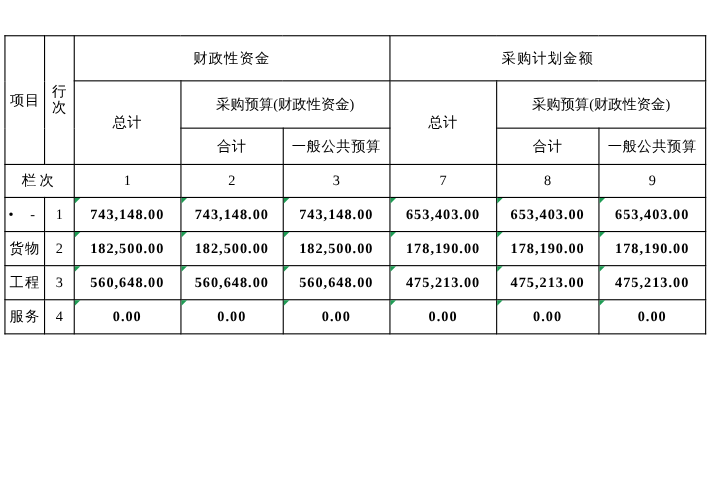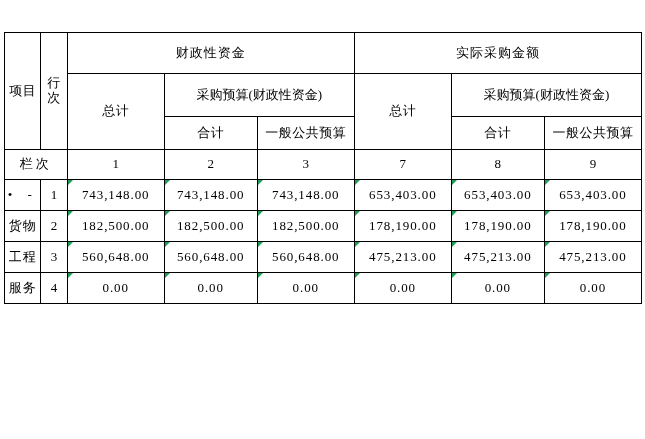--- a/index.html
+++ b/index.html
@@ -68,20 +68,21 @@
     font-size: 14px;
     letter-spacing: 3px;
     margin-left: 24px;
   }
   .num {
     text-align: right;
     padding-right: 6px;
     font-size: 13px;
     letter-spacing: 0.9px;
     font-family: "Liberation Serif", "DejaVu Serif", serif;
+    font-weight: bold;
   }
   .rowlabel {
     font-size: 13.5px;
     letter-spacing: 1px;
   }
   .rowlabel-sparse {
     font-size: 13.5px;
     letter-spacing: 6px;
     padding-left: 3px;
   }
@@ -120,21 +121,21 @@
       <col class="c-d3">
       <col class="c-d4">
       <col class="c-d5">
       <col class="c-d6">
     </colgroup>
     <tbody>
       <tr class="hdrrow1">
         <td rowspan="3" class="hdr">项目</td>
         <td rowspan="3" class="hdr">行次</td>
         <td colspan="3" class="hdr-big">财政性资金</td>
-        <td colspan="3" class="hdr-big">实际采购金额</td>
+        <td colspan="3" class="hdr-big">采购计划金额</td>
       </tr>
       <tr class="hdrrow2">
         <td rowspan="2" class="hdr">总计</td>
         <td colspan="2" class="hdr-wrap">采购预算(财政性资金)</td>
         <td rowspan="2" class="hdr">总计</td>
         <td colspan="2" class="hdr-wrap">采购预算(财政性资金)</td>
       </tr>
       <tr class="hdrrow3">
         <td class="hdr">合计</td>
         <td class="hdr">一般公共预算</td>

